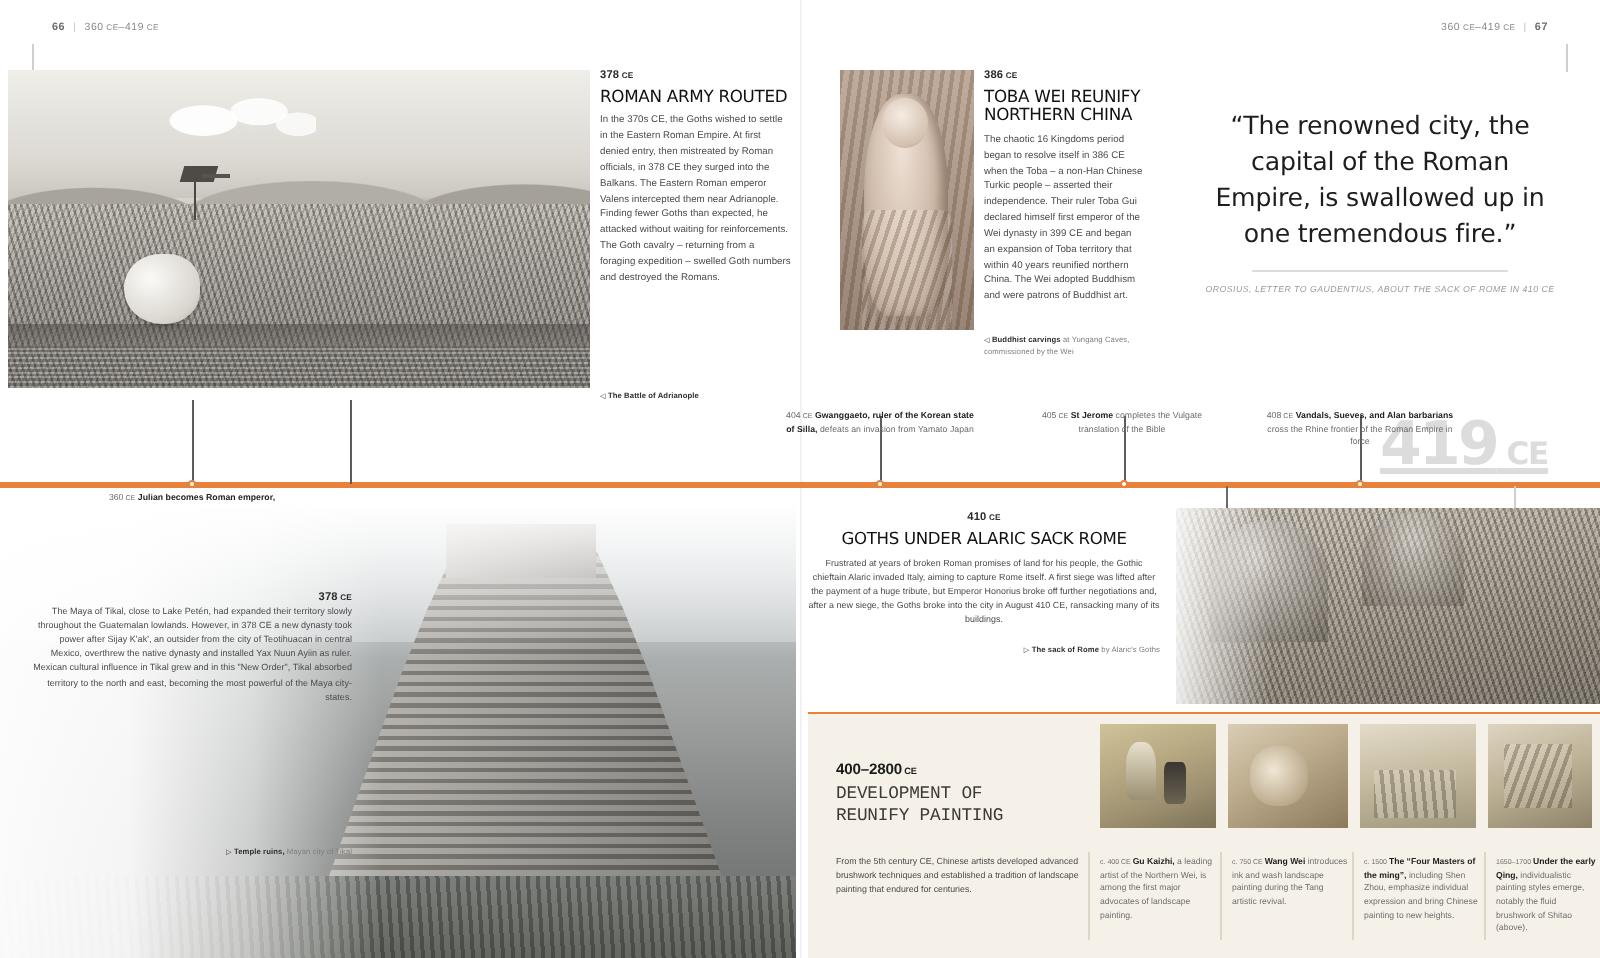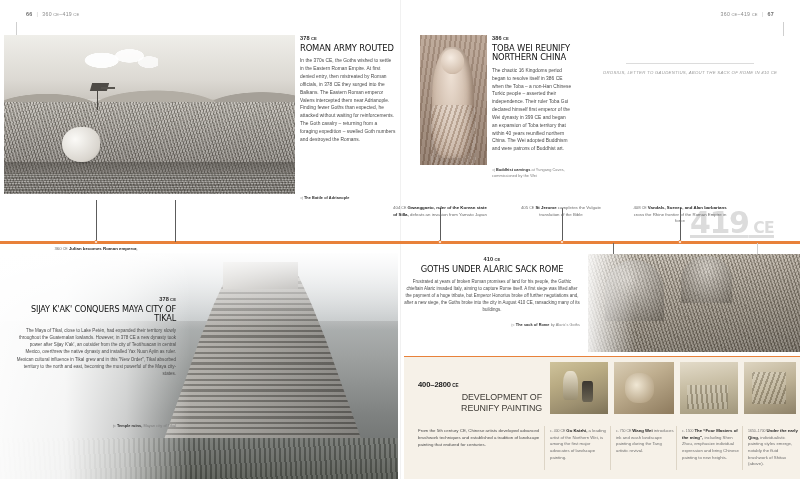--- a/index.html
+++ b/index.html
@@ -260,22 +260,21 @@
   #feature-box {
     position: absolute; left: 404px; top: 356px; width: 396px; height: 123px;
     background: #f6f1e8;
   }
   #feature-box .topline { position:absolute; left:0; top:0; width:100%; height:1.4px; background:#e8813a; }
   #feature-title-wrap { position: absolute; left: 14px; top: 24px; width: 124px; }
   #feature-years { font-size: 7.6px; font-weight: bold; color: #1b1b1b; letter-spacing: -.1px; }
   #feature-years .ce { font-size: 4.6px; }
   #feature-title {
     font-size: 8.9px; color: #3d3a35; line-height: 1.28; margin-top: 3px; letter-spacing: -.1px;
-    font-family: Liberation Sans, sans-serif;
-    text-align: right;
+    font-family: Liberation Mono, monospace;
   }
   .feat-img { position: absolute; top: 6px; height: 52px; }
   #feat-img-1 { left: 146px; width: 58px;
     background: linear-gradient(160deg,#cfc39b 0%, #b9ab83 35%, #9d9070 70%, #7d7257 100%); }
   #feat-img-1 .fg { position:absolute; left:22%; top:18%; width:26%; height:56%;
     background: linear-gradient(180deg,#e8e0cc,#9a8f72); border-radius:40% 40% 18% 18%; }
   #feat-img-1 .fg2 { position:absolute; left:56%; top:36%; width:18%; height:40%;
     background: linear-gradient(180deg,#3a3630,#6b6453); border-radius:20%; }
   #feat-img-2 { left: 210px; width: 60px;
     background: linear-gradient(150deg,#d9cdb5 0%, #bfae8f 40%, #8d7a5d 100%); }
@@ -367,20 +366,21 @@
       <div>NORTHERN CHINA</div>
     </div>
     <div class="art-body">The chaotic 16 Kingdoms period began to resolve itself in 386 CE when the Toba – a non-Han Chinese Turkic people – asserted their independence. Their ruler Toba Gui declared himself first emperor of the Wei dynasty in 399 CE and began an expansion of Toba territory that within 40 years reunified northern China. The Wei adopted Buddhism and were patrons of Buddhist art.</div>
   </div>
   <div class="caption" id="caption-buddha">
     <span class="tri">◁</span>
     <b>Buddhist carvings</b><span> at Yungang Caves, commissioned by the Wei</span>
   </div>
 
   <div id="quote-block">
+    <div id="quote-text">“The renowned city, the capital of the Roman Empire, is swallowed up in one tremendous fire.”</div>
     <div id="quote-rule"></div>
     <div id="quote-attrib">OROSIUS, LETTER TO GAUDENTIUS, ABOUT THE SACK OF ROME IN 410 CE</div>
   </div>
 
   <div class="era-label" id="era-419"><span>419</span><span class="ce"> CE</span></div>
   <div id="timeline-bar"></div>
 
   <div class="tl-tickline" style="left:96px; top:200px; height:42px;"></div>
   <div class="tl-tickline" style="left:175px; top:200px; height:42px;"></div>
   <div class="tl-tickline" style="left:440px; top:208px; height:34px;"></div>
@@ -411,21 +411,20 @@
     <div class="sky2"></div>
     <div class="pyr"></div>
     <div class="steps"></div>
     <div class="temple"></div>
     <div class="jungle"></div>
     <div class="fadetop"></div>
     <div class="fade"></div>
   </div>
   <div class="art-col" id="article-tikal">
     <div class="yr"><span>378</span><span class="ce"> CE</span></div>
-    <div class="art-head">SIJAY K'AK' CONQUERS MAYA CITY OF TIKAL</div>
     <div class="art-body">The Maya of Tikal, close to Lake Petén, had expanded their territory slowly throughout the Guatemalan lowlands. However, in 378 CE a new dynasty took power after Sijay K'ak', an outsider from the city of Teotihuacan in central Mexico, overthrew the native dynasty and installed Yax Nuun Ayiin as ruler. Mexican cultural influence in Tikal grew and in this "New Order", Tikal absorbed territory to the north and east, becoming the most powerful of the Maya city-states.</div>
   </div>
   <div class="caption" id="caption-tikal">
     <span class="tri">▷</span>
     <b>Temple ruins,</b><span> Mayan city of Tikal</span>
   </div>
 
   <div id="rome-image">
     <div class="hatch"></div>
     <div class="arch"></div>

